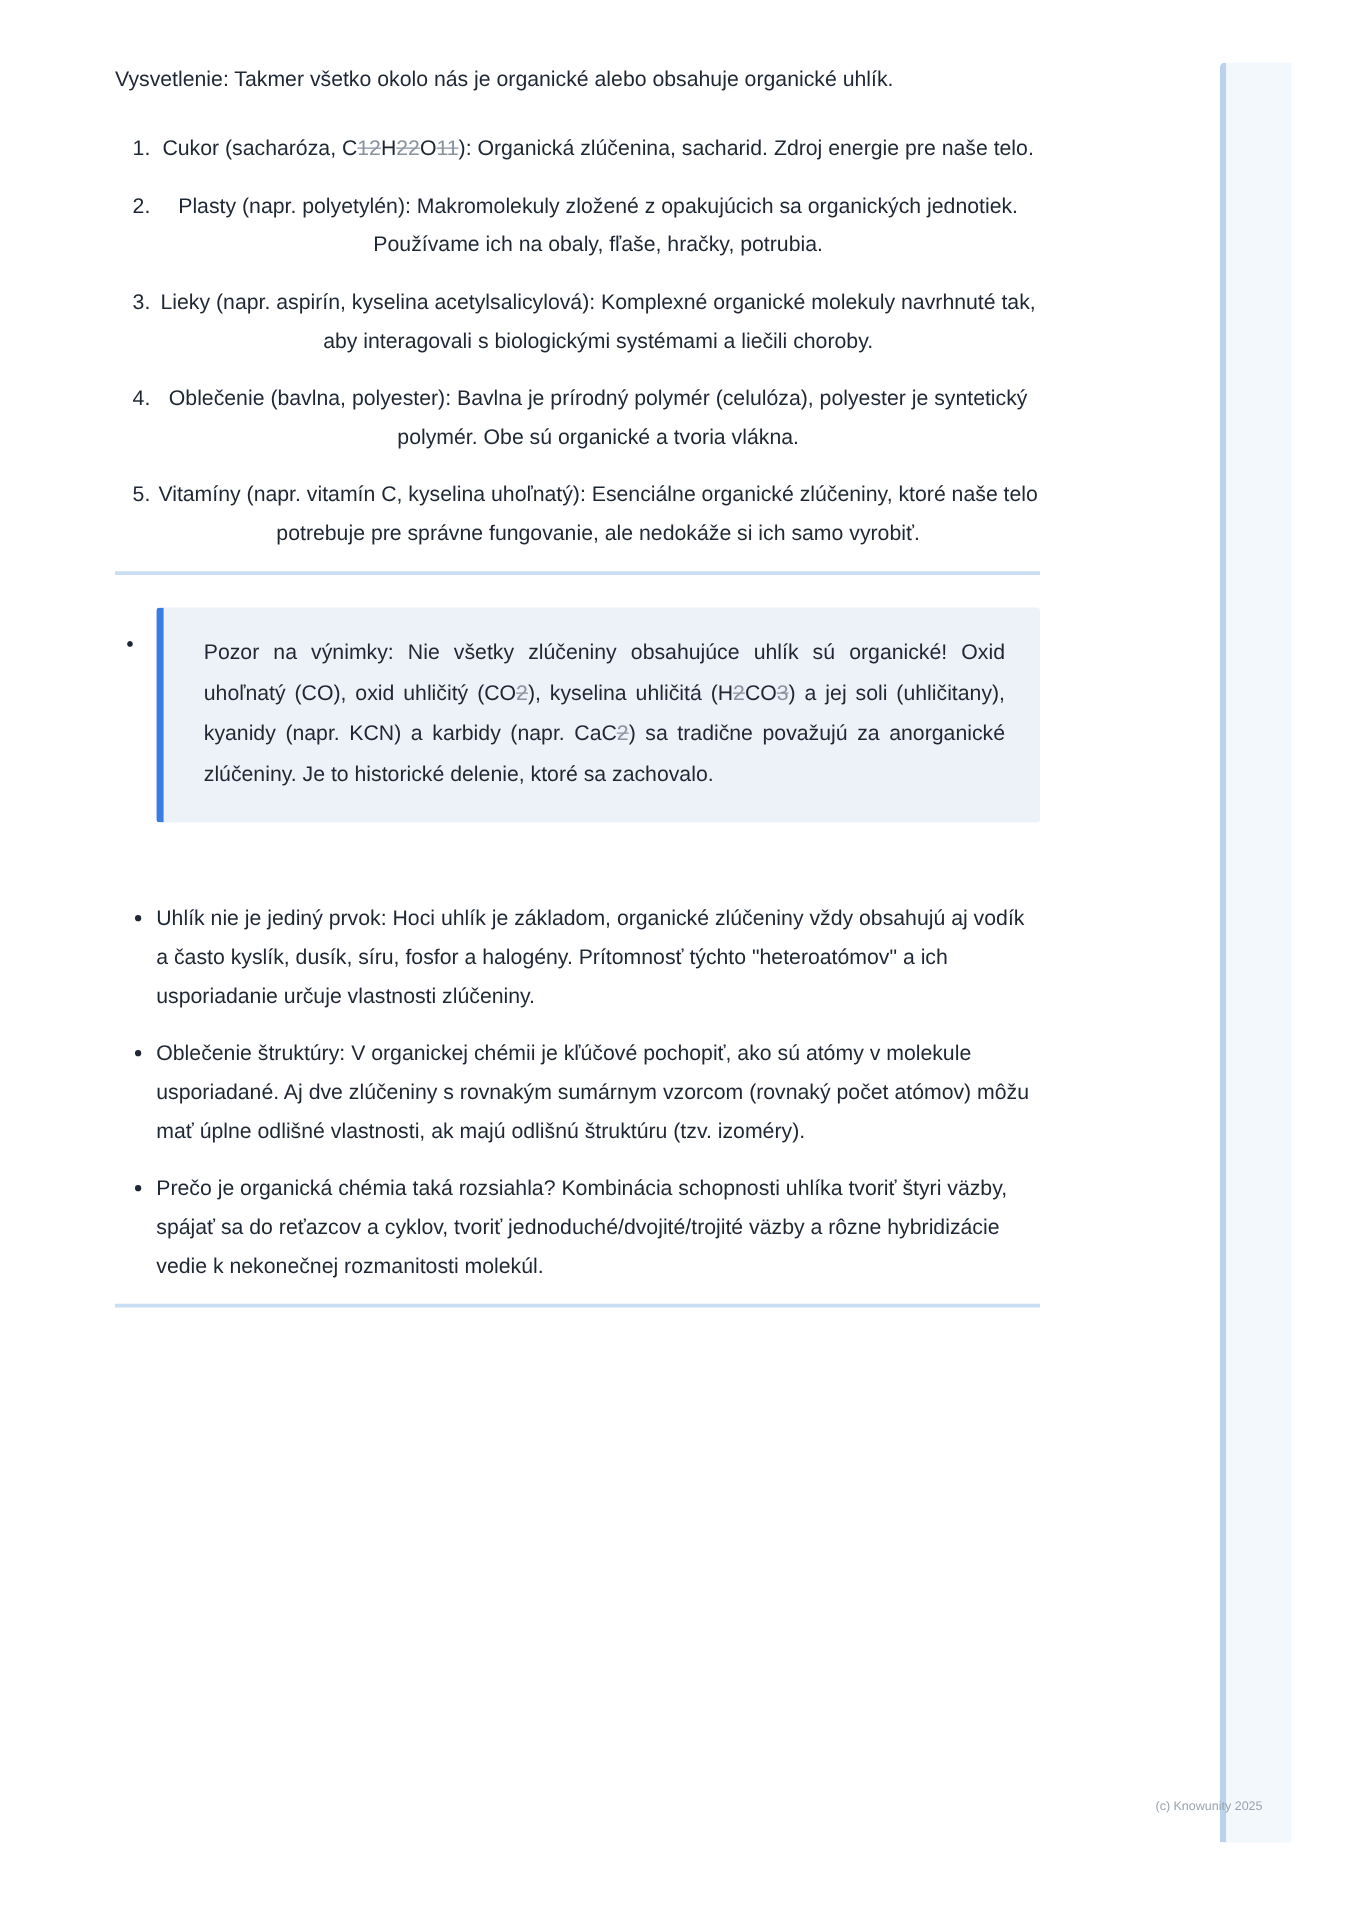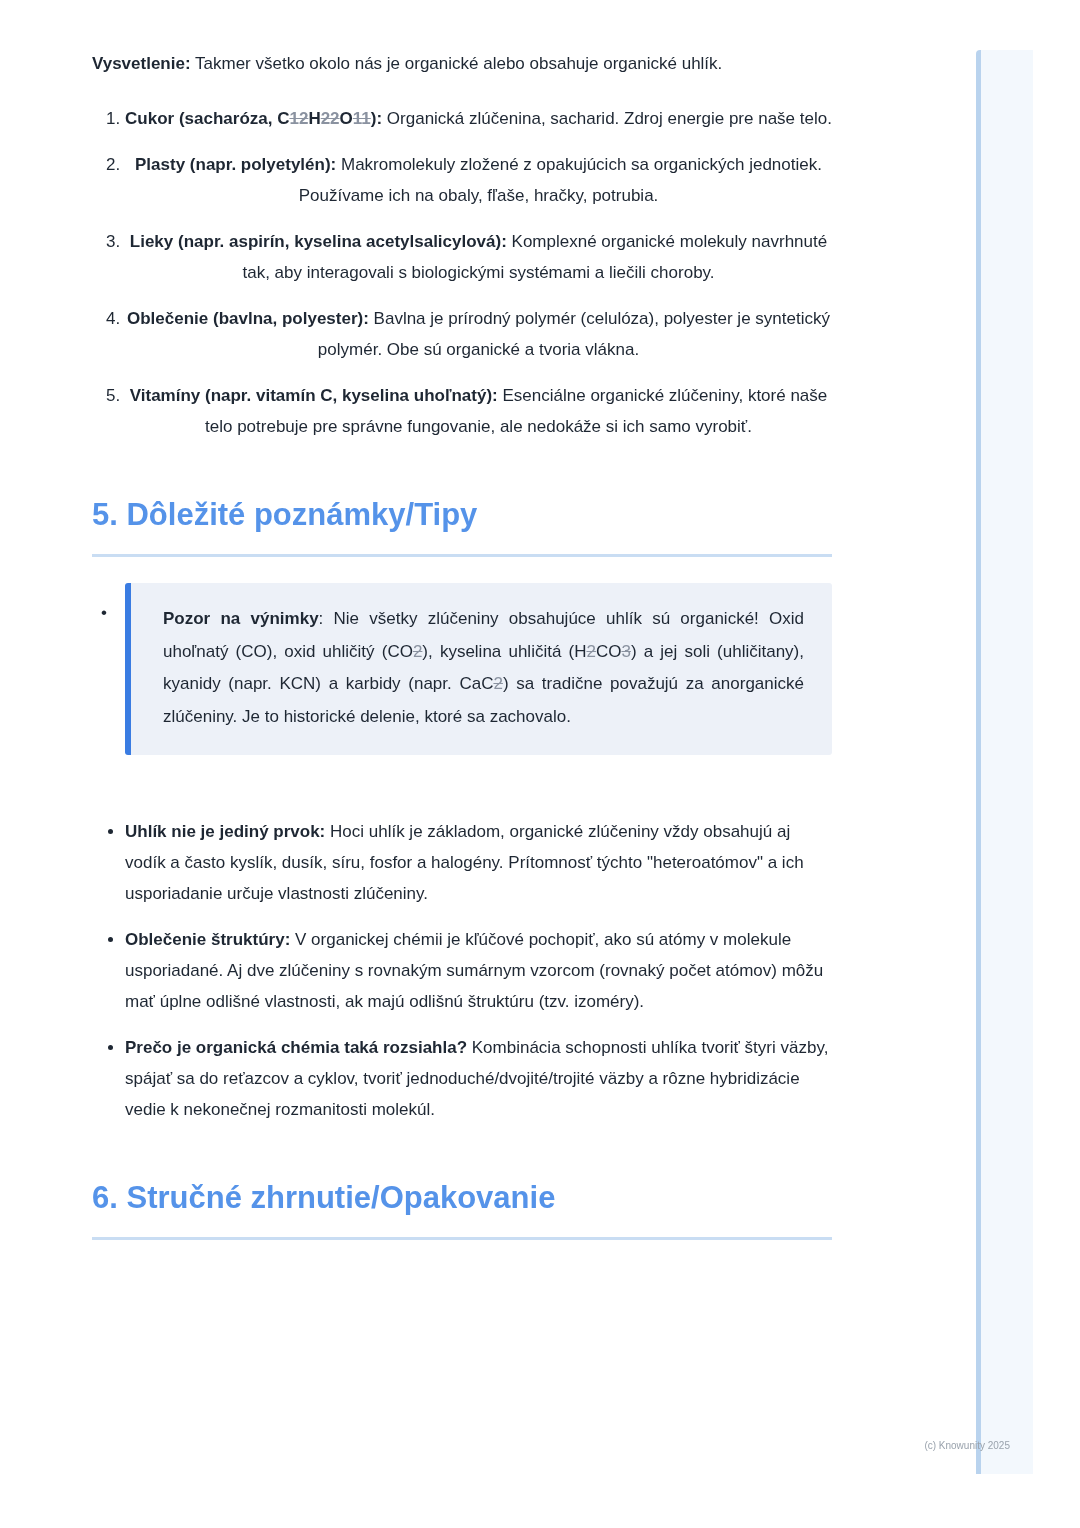--- a/index.html
+++ b/index.html
@@ -31,21 +31,21 @@
     z-index:0;
   }
   .content{
     position:relative;z-index:1;
     width:740px;
     margin-left:92px;
     padding-top:48px;
     font-size:17px;
     line-height:31px;
   }
-  .b{font-weight:bold;}
+  .b{font-weight:normal;}
   .st{color:var(--strike);text-decoration:line-through;}
   p.intro{margin-bottom:24px;}
   ol.examples{
     list-style:decimal;
     padding-left:33px;
     text-align:center;
   }
   ol.examples li{margin-bottom:15px;}
   h2.section-heading{
     color:var(--accent);
@@ -109,32 +109,30 @@
   <p class="intro"><span class="b">Vysvetlenie:</span><span> Takmer všetko okolo nás je organické alebo obsahuje organické uhlík.</span></p>
 
   <ol class="examples">
       <li><span class="b">Cukor (sacharóza, C</span><span class="b st">12</span><span class="b">H</span><span class="b st">22</span><span class="b">O</span><span class="b st">11</span><span class="b">):</span><span> Organická zlúčenina, sacharid. Zdroj energie pre naše telo.</span></li>
       <li><span class="b">Plasty (napr. polyetylén):</span><span> Makromolekuly zložené z opakujúcich sa organických jednotiek. Používame ich na obaly, fľaše, hračky, potrubia.</span></li>
       <li><span class="b">Lieky (napr. aspirín, kyselina acetylsalicylová):</span><span> Komplexné organické molekuly navrhnuté tak, aby interagovali s biologickými systémami a liečili choroby.</span></li>
       <li><span class="b">Oblečenie (bavlna, polyester):</span><span> Bavlna je prírodný polymér (celulóza), polyester je syntetický polymér. Obe sú organické a tvoria vlákna.</span></li>
       <li><span class="b">Vitamíny (napr. vitamín C, kyselina uhoľnatý):</span><span> Esenciálne organické zlúčeniny, ktoré naše telo potrebuje pre správne fungovanie, ale nedokáže si ich samo vyrobiť.</span></li>
     </ol>
 
-  <h2 class="section-heading">5. Dôležité poznámky/Tipy</h2>
   <div class="divider"></div>
 
   <div class="callout-row">
     <span class="callout-bullet">•</span>
     <div class="callout"><span class="b">Pozor na výnimky</span><span>: Nie všetky zlúčeniny obsahujúce uhlík sú organické! Oxid uhoľnatý (CO), oxid uhličitý (CO</span><span class="st">2</span><span>), kyselina uhličitá (H</span><span class="st">2</span><span>CO</span><span class="st">3</span><span>) a jej soli (uhličitany), kyanidy (napr. KCN) a karbidy (napr. CaC</span><span class="st">2</span><span>) sa tradične považujú za anorganické zlúčeniny. Je to historické delenie, ktoré sa zachovalo.</span></div>
   </div>
 
   <ul class="notes">
       <li><span class="b">Uhlík nie je jediný prvok:</span><span> Hoci uhlík je základom, organické zlúčeniny vždy obsahujú aj vodík a často kyslík, dusík, síru, fosfor a halogény. Prítomnosť týchto "heteroatómov" a ich usporiadanie určuje vlastnosti zlúčeniny.</span></li>
       <li><span class="b">Oblečenie štruktúry:</span><span> V organickej chémii je kľúčové pochopiť, ako sú atómy v molekule usporiadané. Aj dve zlúčeniny s rovnakým sumárnym vzorcom (rovnaký počet atómov) môžu mať úplne odlišné vlastnosti, ak majú odlišnú štruktúru (tzv. izoméry).</span></li>
       <li><span class="b">Prečo je organická chémia taká rozsiahla?</span><span> Kombinácia schopnosti uhlíka tvoriť štyri väzby, spájať sa do reťazcov a cyklov, tvoriť jednoduché/dvojité/trojité väzby a rôzne hybridizácie vedie k nekonečnej rozmanitosti molekúl.</span></li>
     </ul>
 
-  <h2 class="section-heading">6. Stručné zhrnutie/Opakovanie</h2>
   <div class="divider"></div>
 
 </div>
 
 <div class="copyright">(c) Knowunity 2025</div>
 
 </body></html>

